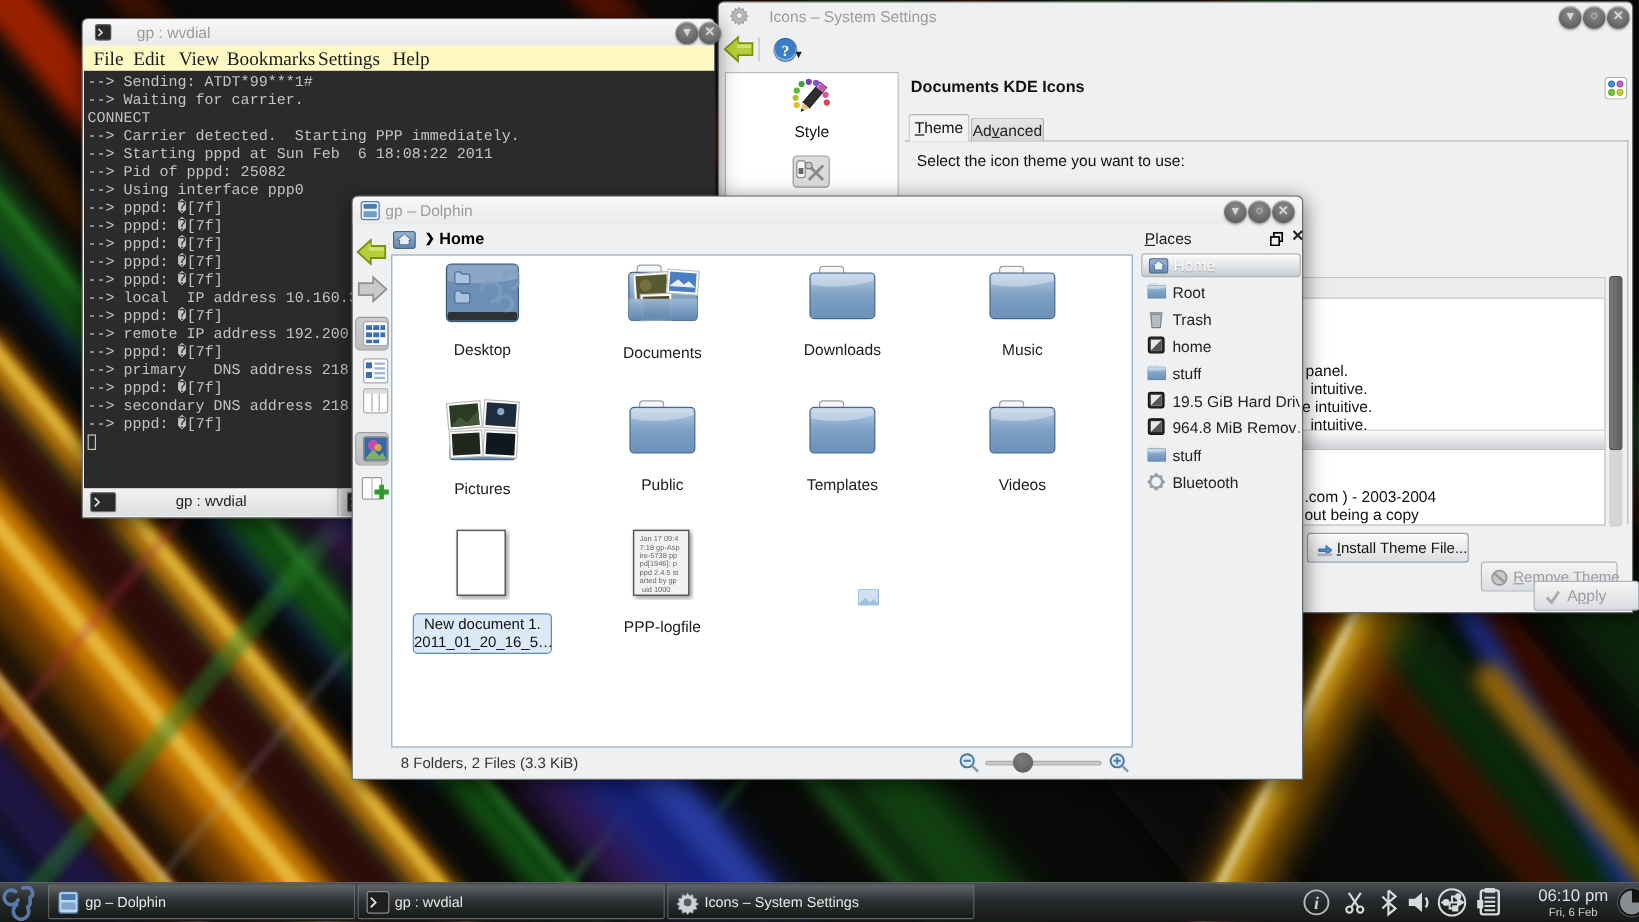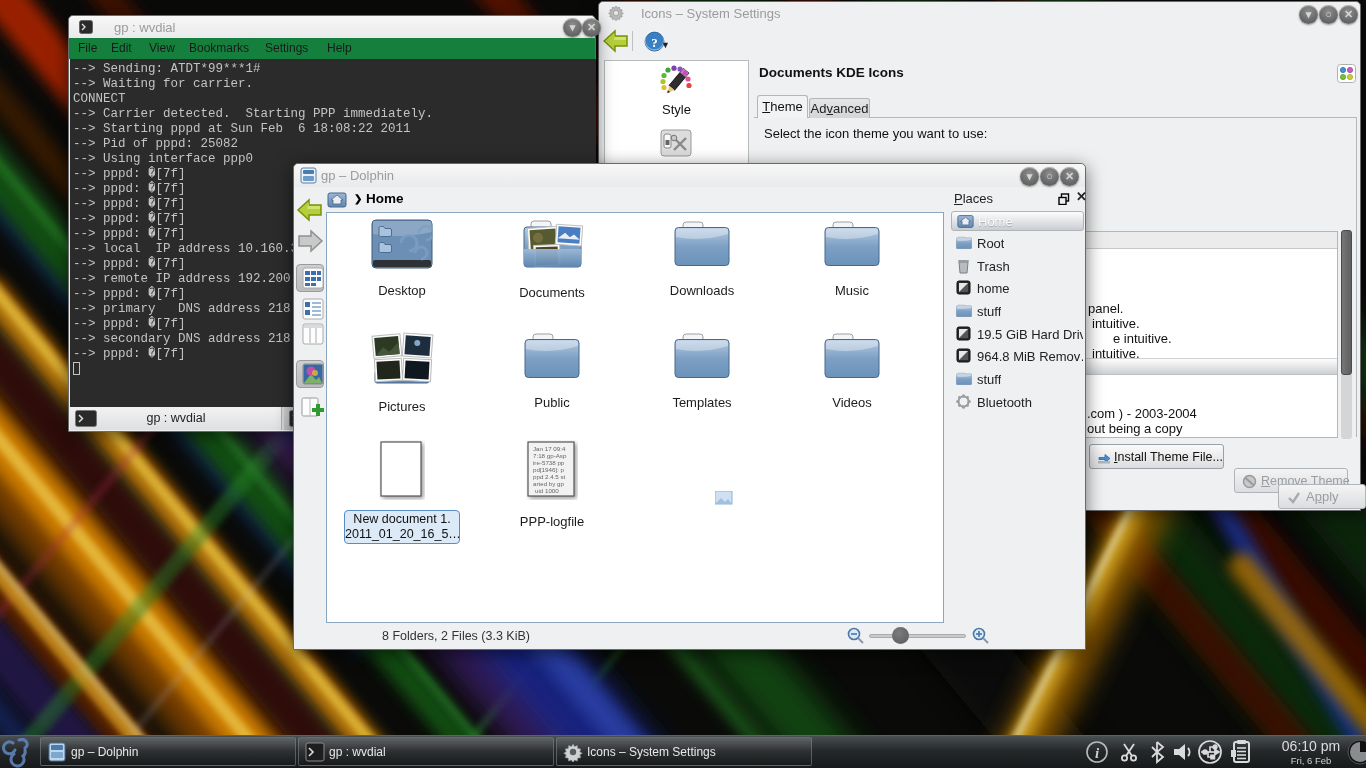--- a/index.html
+++ b/index.html
@@ -12,22 +12,22 @@
 .titletxt{color:#9b9b9b;font-size:13px;}
 .wbtn{position:absolute;width:19px;height:19px;border-radius:50%;
 background:radial-gradient(circle at 50% 35%,#8d8d8d,#636363 70%);
 box-shadow:0 1px 2px rgba(0,0,0,0.4), inset 0 1px 1px rgba(255,255,255,0.5);}
 .wbtn span{position:absolute;left:0;top:0;width:19px;height:19px;text-align:center;
 font-size:11px;line-height:19px;color:#d5d5d5;font-weight:bold;}
 
 #term{left:68px;top:15px;width:528px;height:417px;}
 #term .tbar{position:absolute;left:0;top:0;right:0;height:22px;
 background:linear-gradient(#f7f7f7,#e9eaeb);border-radius:5px 5px 0 0;}
-#term .menus{position:absolute;left:0;top:22px;right:0;height:21px;background:#15803d;
-font-size:12px;color:#1a1a1a;}
+#term .menus{position:absolute;left:0;top:22px;right:0;height:21px;background:#fef9c3;
+font-size:16px;color:#1a1a1a;font-family:Liberation Serif, serif;}
 #term .menus span{position:absolute;top:3px;}
 #term .screen{position:absolute;left:1px;top:43px;width:526px;height:350px;background:#2b2b2b;
 font-family:"Liberation Mono",monospace;font-size:12.5px;line-height:15px;color:#c3c3c3;
 white-space:pre;overflow:hidden;padding:3px 0 0 3px;}
 #term .tabs{position:absolute;left:1px;bottom:1px;width:526px;height:23px;background:#d9dadb;}
 
 #dolphin{left:293px;top:163px;width:793px;height:487px;}
 
 #ss{left:598px;top:1px;width:763px;height:510px;}
 
@@ -44,21 +44,21 @@
 .cell .cap{font-size:13px;color:#1c1c1c;margin-top:10px;}
 #dolphin .tbar{position:absolute;left:0;top:0;right:0;height:23px;
 background:linear-gradient(#f7f7f7,#e9eaeb);border-radius:5px 5px 0 0;}
 #dtool{position:absolute;left:0;top:23px;width:32px;bottom:0;}
 #dview{position:absolute;left:32px;top:48px;width:618px;height:411px;background:#fff;
 border:1px solid #8aa7c2;}
 #dplaces{position:absolute;left:655px;top:23px;width:137px;bottom:0;font-size:13px;color:#222;}
 .prow{position:absolute;left:2px;width:133px;height:20px;}
 .prow .pic{position:absolute;left:5px;top:1px;}
 .prow .ptx{position:absolute;left:26px;top:2px;white-space:nowrap;overflow:hidden;max-width:106px;}
-#dstatus{position:absolute;left:0;bottom:0;height:27px;left:32px;right:0;font-size:12.5px;color:#333;margin-left:48px;}
+#dstatus{position:absolute;left:0;bottom:0;height:27px;left:32px;right:0;font-size:12.5px;color:#333;}
 .tbtn{position:absolute;left:2px;width:28px;}
 .pressed{background:linear-gradient(#cdcfd0,#babcbe);border:1px solid #9a9c9e;border-radius:4px;}
 </style></head>
 <body>
 <svg id="wall" width="1366" height="768" viewBox="0 0 1366 768">
 <defs>
 <filter id="b28" x="-40%" y="-40%" width="180%" height="180%">
         <feGaussianBlur stdDeviation="14"></feGaussianBlur>
       </filter>
 <filter id="b14" x="-40%" y="-40%" width="180%" height="180%">
@@ -200,21 +200,21 @@
  <div class="abs" style="left:158px;top:93px;width:51px;height:23px;background:#f2f3f4;border:1px solid #b4b7b9;border-bottom:none;border-radius:3px 3px 0 0;font-size:13px;color:#111;text-align:center;line-height:22px;"><u>T</u>heme</div>
  <div class="abs" style="left:210px;top:96px;width:61px;height:20px;background:linear-gradient(#e4e5e6,#d4d5d6);border:1px solid #b4b7b9;border-bottom:none;border-radius:3px 3px 0 0;font-size:13px;color:#222;text-align:center;line-height:20px;">Ad<u>v</u>anced</div>
  <span class="abs" style="left:165px;top:124px;font-size:13px;color:#111">Select the icon theme you want to use:</span>
 
  <div class="abs" style="left:165px;top:229px;width:574px;height:207px;background:#fff;border:1px solid #b4b7b9;">
    <div style="position:absolute;left:0;top:0;width:100%;height:17px;background:#ececec;border-bottom:1px solid #c8c8c8;"></div>
    <div style="position:absolute;left:0;top:126px;width:100%;height:17px;background:linear-gradient(#fdfdfd,#cdd0d3);border-top:1px solid #d0d0d0;border-bottom:1px solid #c0c0c0;"></div>
    <div style="font-size:13px;color:#111;position:absolute;left:0;top:0;width:100%;">
      <span style="position:absolute;left:323px;top:69px;">panel.</span>
      <span style="position:absolute;left:327px;top:84px;">intuitive.</span>
-     <span style="position:absolute;left:320px;top:99px;padding-left:28px;">e intuitive.</span>
+     <span style="position:absolute;left:320px;top:99px;">e intuitive.</span>
      <span style="position:absolute;left:327px;top:114px;">intuitive.</span>
      <span style="position:absolute;left:322px;top:174px;">.com ) - 2003-2004</span>
      <span style="position:absolute;left:322px;top:189px;">out being a copy</span>
    </div>
  </div>
  <div class="abs" style="left:742px;top:228px;width:11px;height:209px;background:#d4d5d6;border-radius:3px;">
    <div style="position:absolute;left:0;top:0;width:11px;height:145px;background:linear-gradient(90deg,#777,#5e5e5e);border-radius:3px;border:1px solid #4a4a4a;"></div>
  </div>
 
  <div class="abs" style="left:490px;top:442px;width:135px;height:25px;background:linear-gradient(#fafafa,#dcdde0);border:1px solid #9aa0a5;border-radius:3px;">

